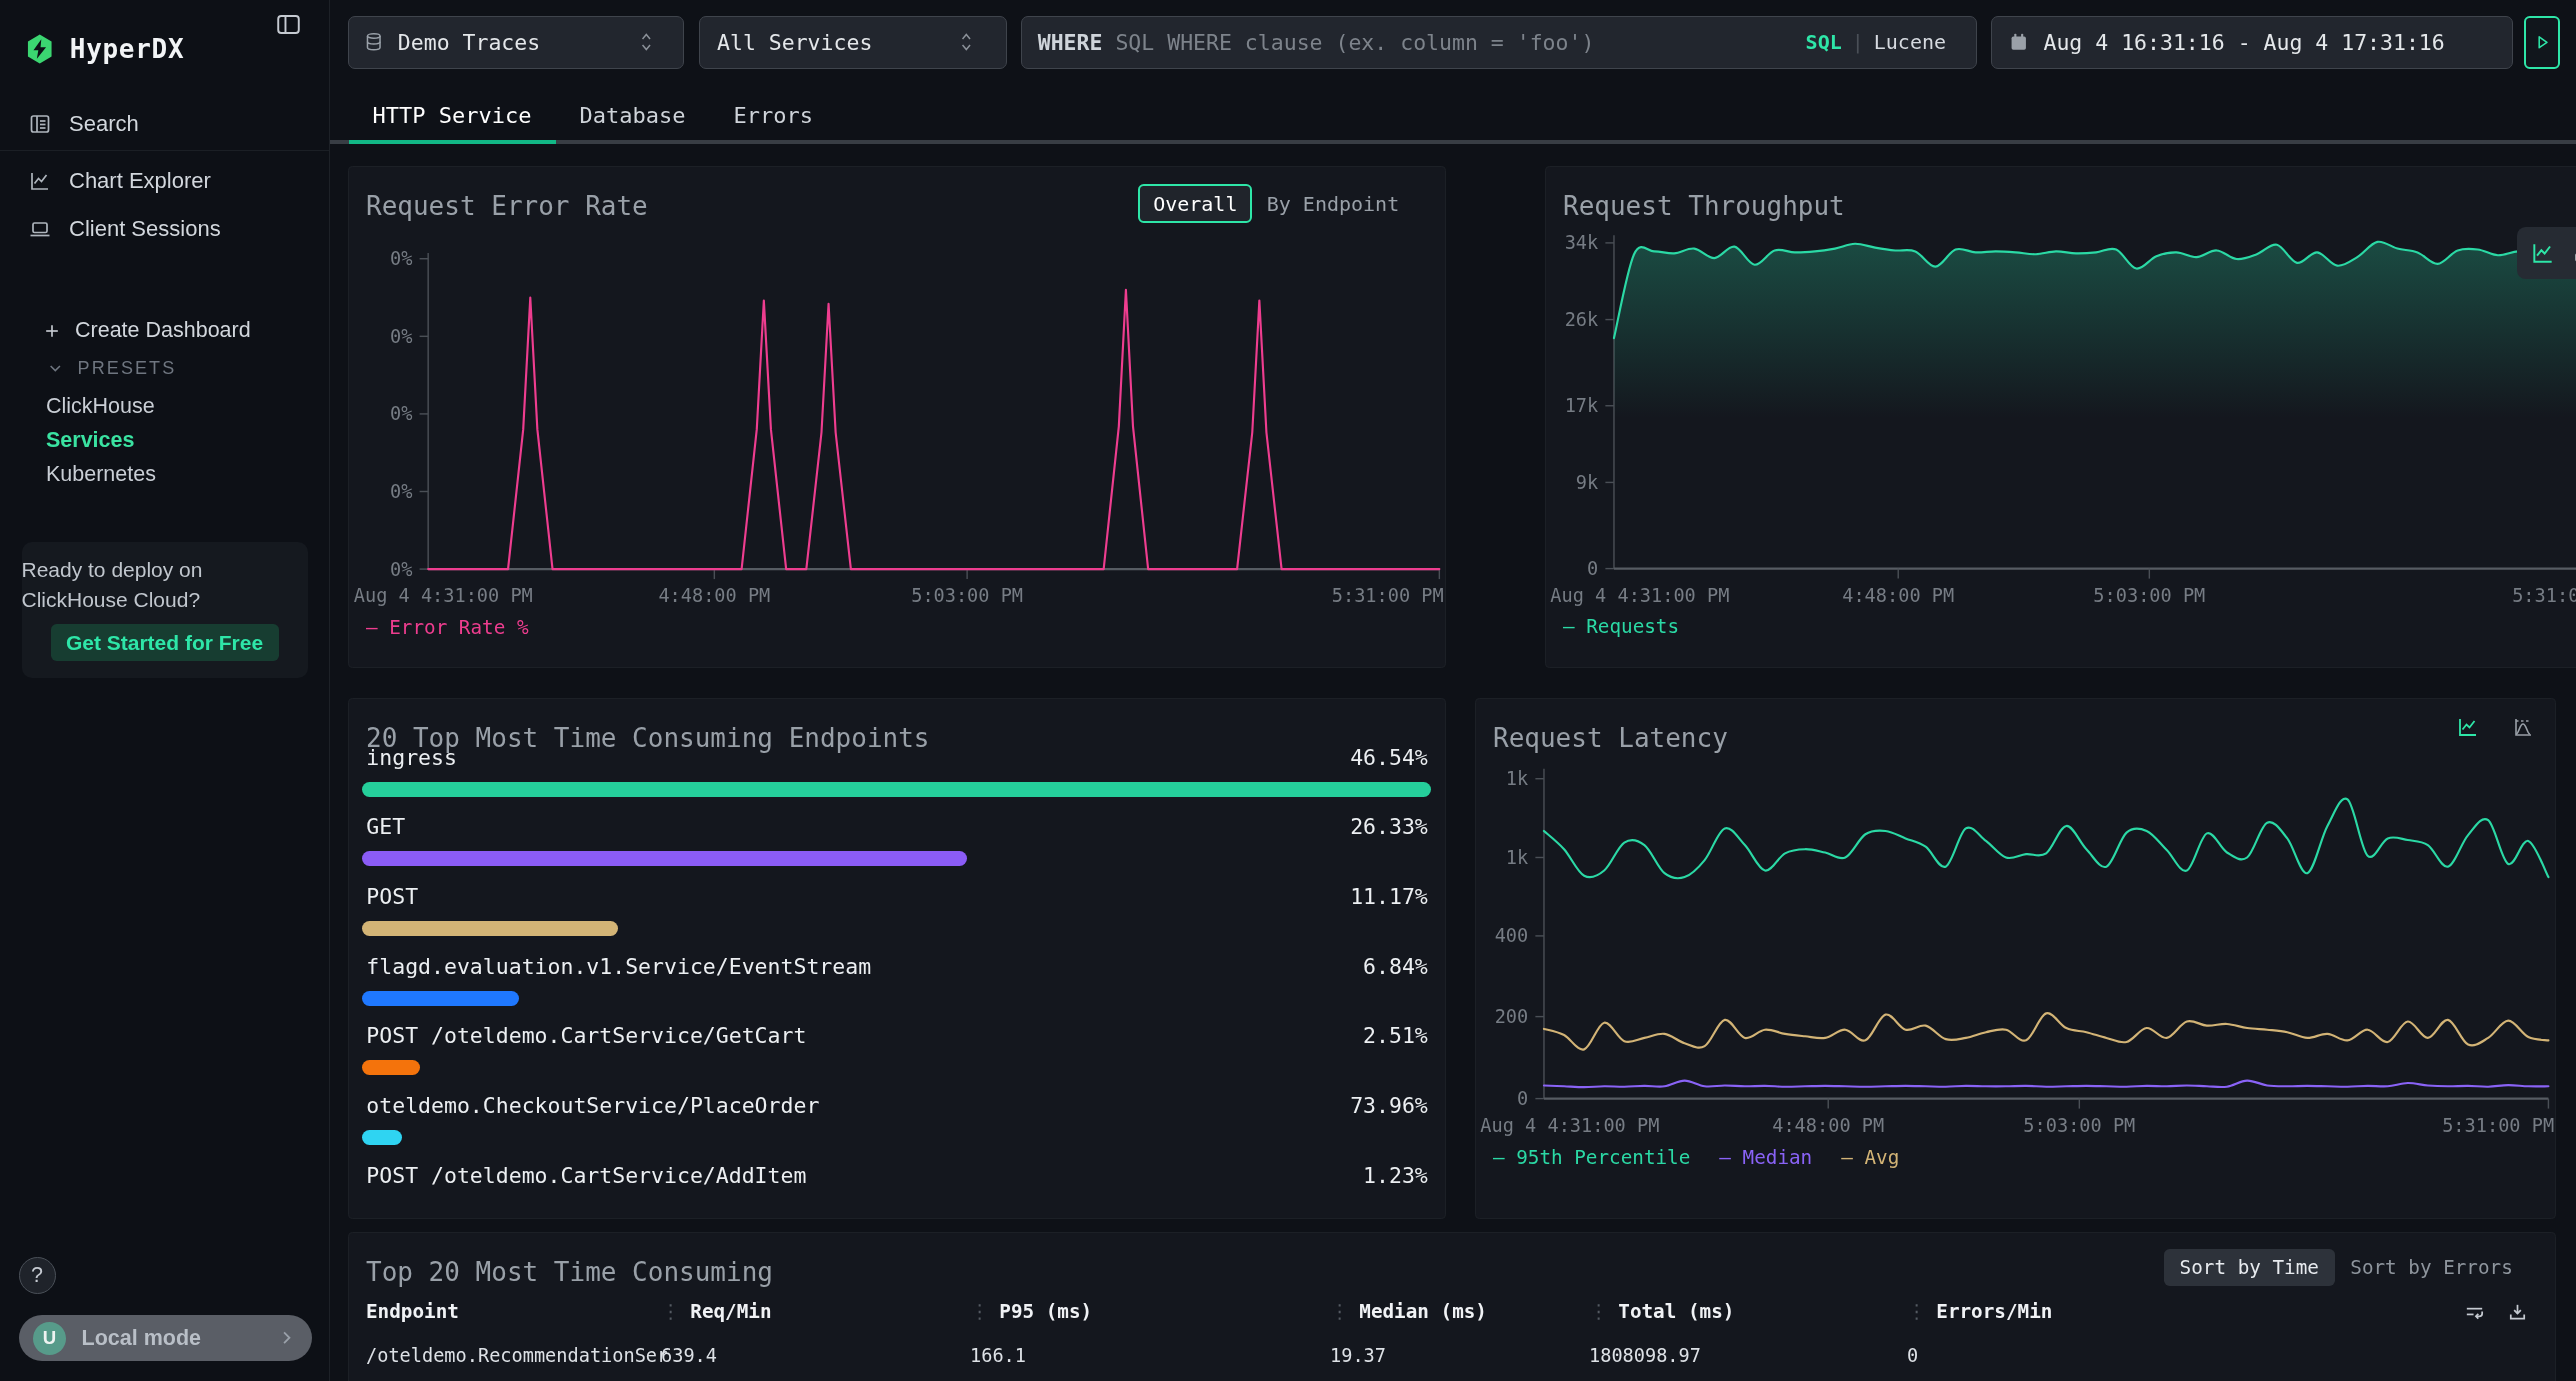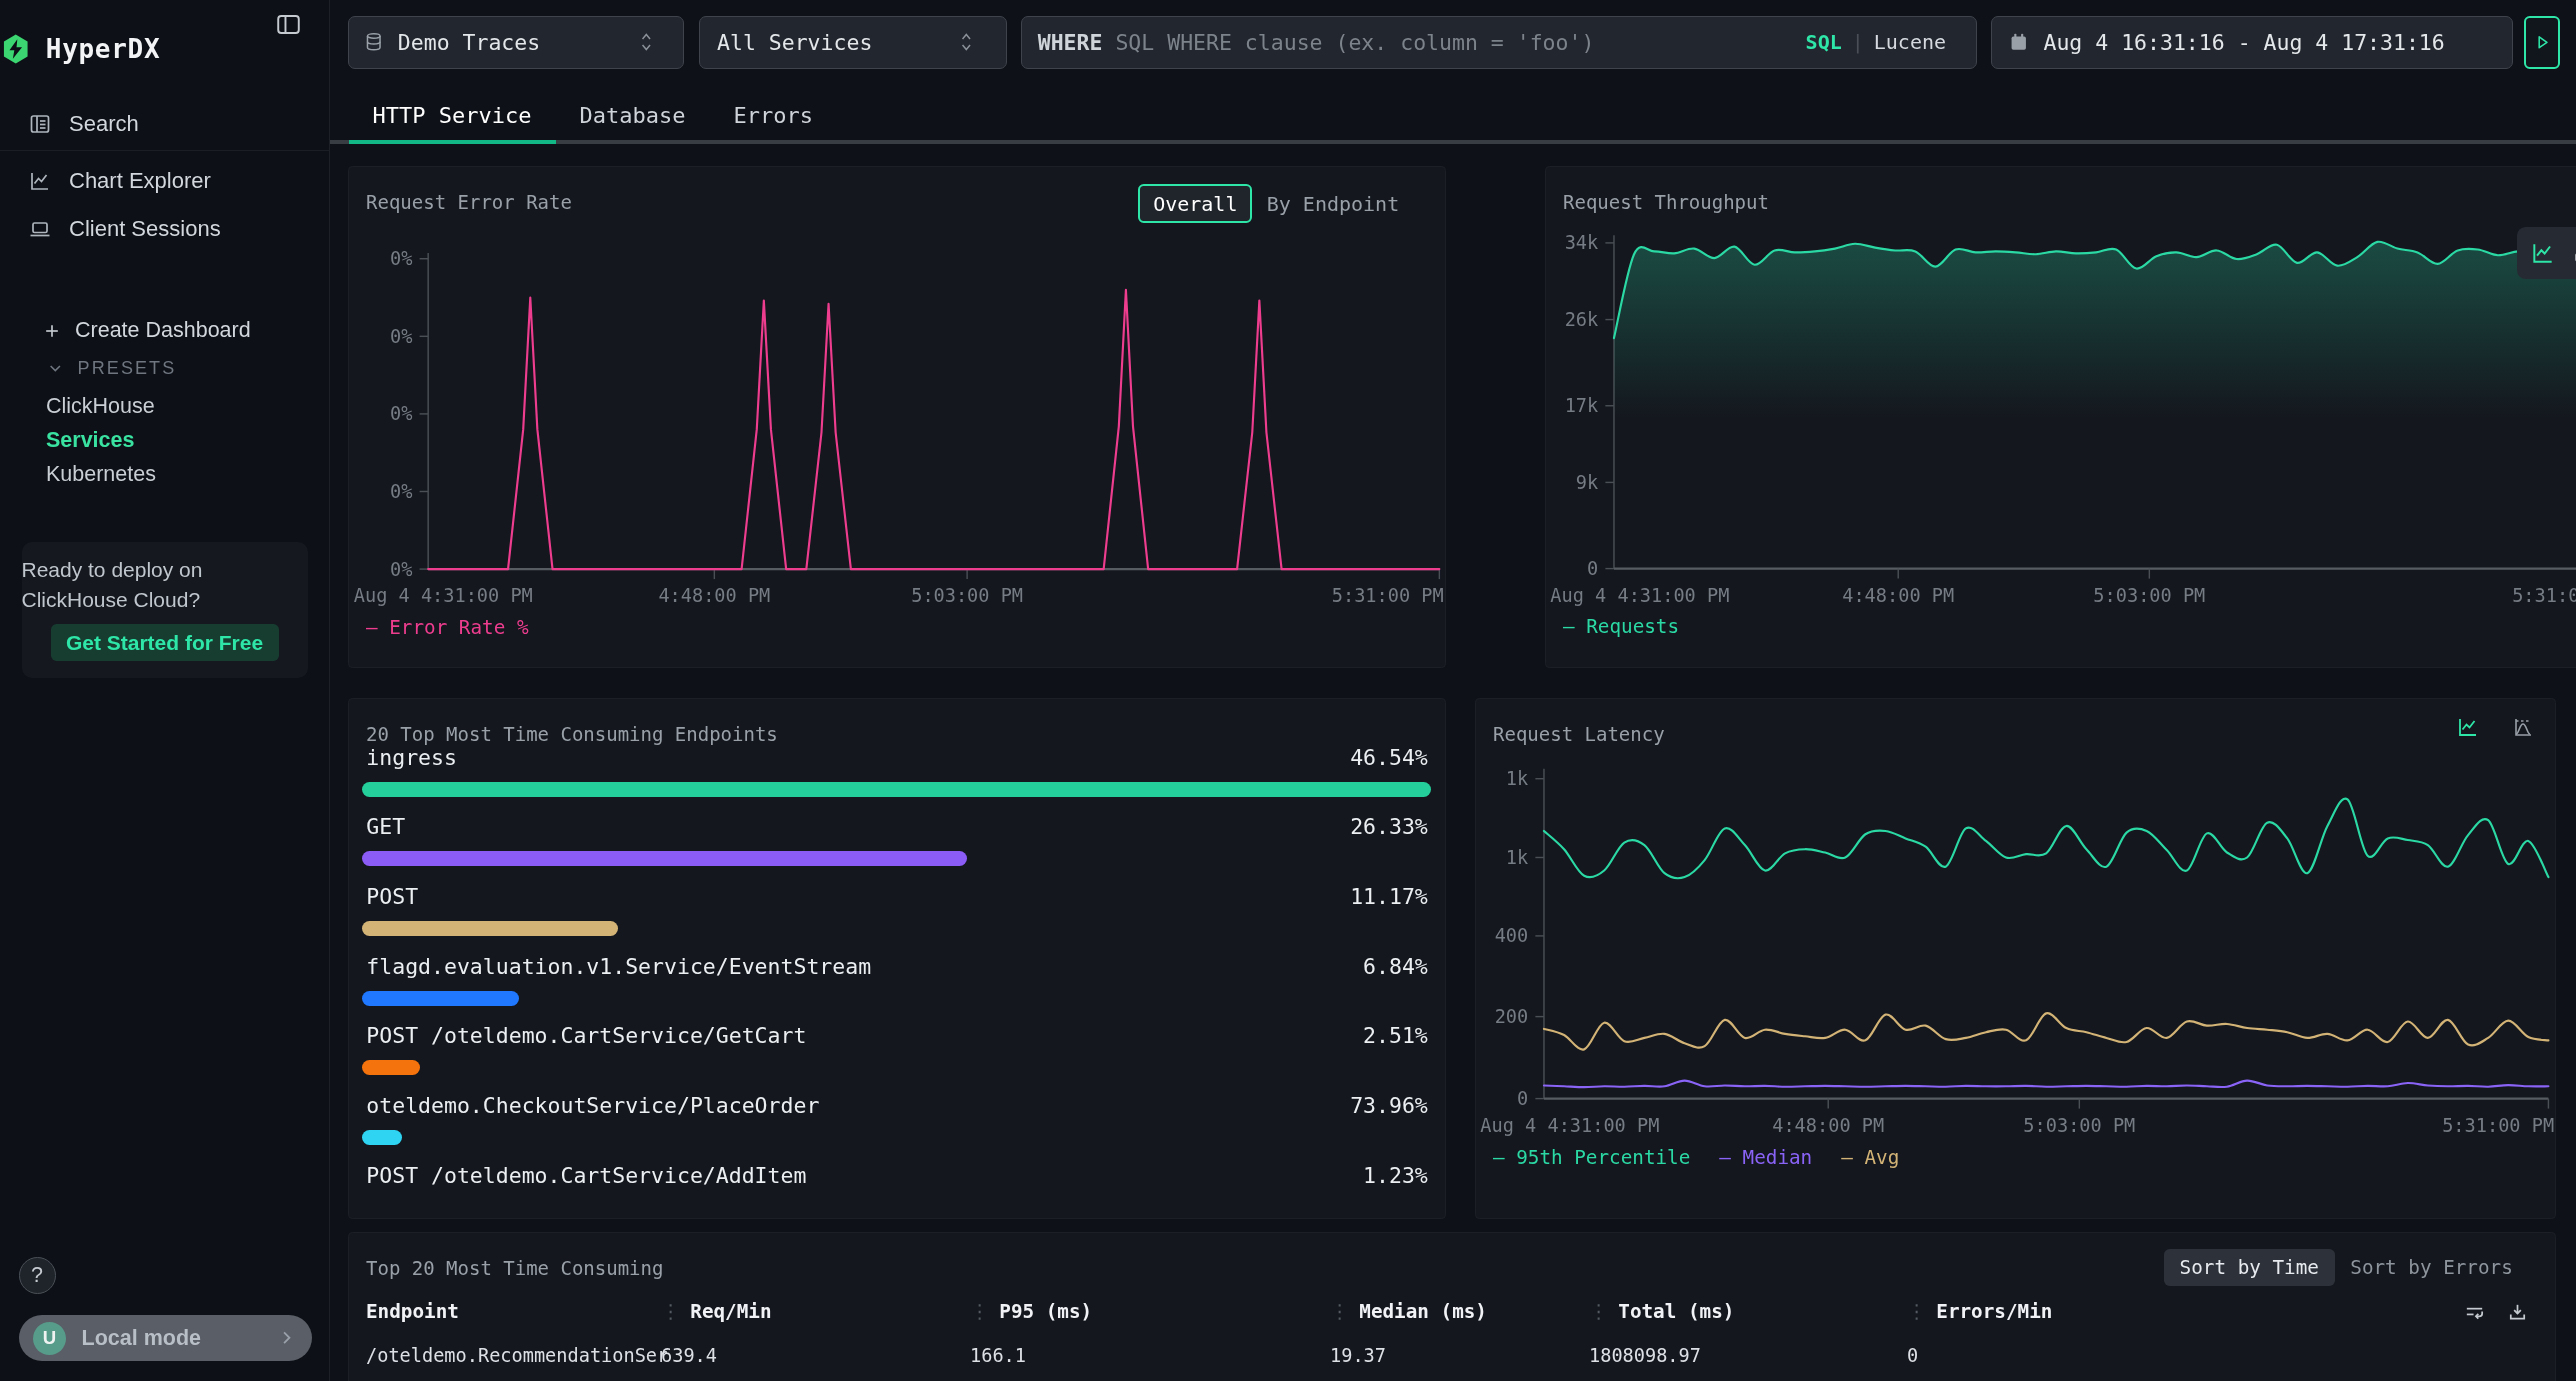--- a/index.html
+++ b/index.html
@@ -1,20 +1,20 @@
 <!DOCTYPE html>
 <html style="font-size:11.4px"><head>
 <meta charset="utf-8">
 <style>
   html,body{margin:0;padding:0;background:#07090c;}
   .app{position:relative;width:2576px;height:1381px;background:#0e1117;overflow:hidden;
        font-family:"DejaVu Sans Mono",monospace;color:#e6e9ed;}
   
   .sidebar{position:absolute;left:0;top:0;width:329px;height:1381px;background:#0d1016;border-right:0.7px solid #1d2127;}
-  .brand-row{position:absolute;left:0;top:26px;width:329px;height:46px;display:flex;align-items:center;box-sizing:border-box;}
+  .brand-row{position:absolute;left:0;top:26px;width:329px;height:46px;display:flex;align-items:center;padding-left:24px;box-sizing:border-box;}
   .brand-name{font-size:26px;font-weight:bold;letter-spacing:0.7px;color:#f2f4f6;margin-left:14.3px;}
   .collapse-btn{position:absolute;right:26px;top:10px;cursor:pointer;}
   .nav-item{position:absolute;left:0;width:329px;height:47px;display:flex;align-items:center;gap:17px;padding:0 28px;box-sizing:border-box;
             font-family:"Liberation Sans",sans-serif;font-size:22px;color:#d2d7dd;cursor:pointer;}
   .sidebar-divider{position:absolute;left:0;top:150px;width:329px;height:0.7px;background:#1b1f25;}
   .sub-item{position:absolute;display:flex;align-items:center;gap:13px;font-family:"Liberation Sans",sans-serif;font-size:21.5px;color:#d2d7dd;cursor:pointer;}
   .presets-label{font-size:18px;letter-spacing:2.1px;color:#6f7680;}
   .preset{position:absolute;left:46px;font-family:"Liberation Sans",sans-serif;font-size:21.5px;color:#c9ced5;cursor:pointer;}
   .preset.active{color:#3ae2a1;font-weight:bold;}
   .promo{position:absolute;left:21.5px;top:542px;width:286px;height:136px;background:#15191f;border-radius:10px;}
@@ -42,21 +42,21 @@
   .lang-sep{color:#4a4f57;}
   .lang-lucene{color:#d6dae0;cursor:pointer;}
   .play-btn{position:absolute;left:2524px;top:15.7px;width:36px;height:53px;border:2.1px solid #2ee6a8;border-radius:5.7px;
             display:flex;align-items:center;justify-content:center;box-sizing:border-box;cursor:pointer;background:#11161c;}
   
   .tabs{position:absolute;left:330px;top:90px;width:2246px;height:50px;border-bottom:4.3px solid #383d44;box-sizing:content-box;display:flex;padding-left:18.6px;}
   .tab{height:50px;display:flex;align-items:center;padding:0 24px;font-size:22px;color:#ced3d9;cursor:pointer;border-bottom:4.3px solid transparent;margin-bottom:-4.3px;}
   .tab.active{color:#ffffff;border-bottom-color:#12b886;}
   
   .panel{position:absolute;background:#14171e;border:0.7px solid #1c2026;border-radius:4.3px;box-sizing:border-box;}
-  .panel-title{position:absolute;left:17px;top:24px;font-size:19px;color:#99a0a8;}
+  .panel-title{position:absolute;left:17px;top:24px;font-size:26px;color:#99a0a8;}
   .tick{font-size:26px;fill:#767c84;font-family:"DejaVu Sans Mono",monospace;}
   .legend{position:absolute;left:17px;font-size:19.3px;}
   .toggle-wrap{position:absolute;right:31.5px;top:17px;display:flex;align-items:center;}
   .toggle-on{border:2.1px solid #2ee6a8;border-radius:5.7px;background:#20242b;color:#fff;font-size:20px;padding:5.7px 13px;cursor:pointer;}
   .toggle-off{color:#99a0a8;font-size:20px;padding:5.7px 14.3px;cursor:pointer;}
   .chart-toolbar{position:absolute;right:14.3px;top:60px;width:94px;height:52px;background:#262b33;border-radius:8.6px;
                  display:flex;align-items:center;justify-content:center;gap:15.7px;}
   .lat-icons{position:absolute;right:20px;top:15.7px;display:flex;gap:31.5px;}
   
   .ep-item{position:absolute;left:13px;right:14.3px;height:69px;cursor:pointer;}

